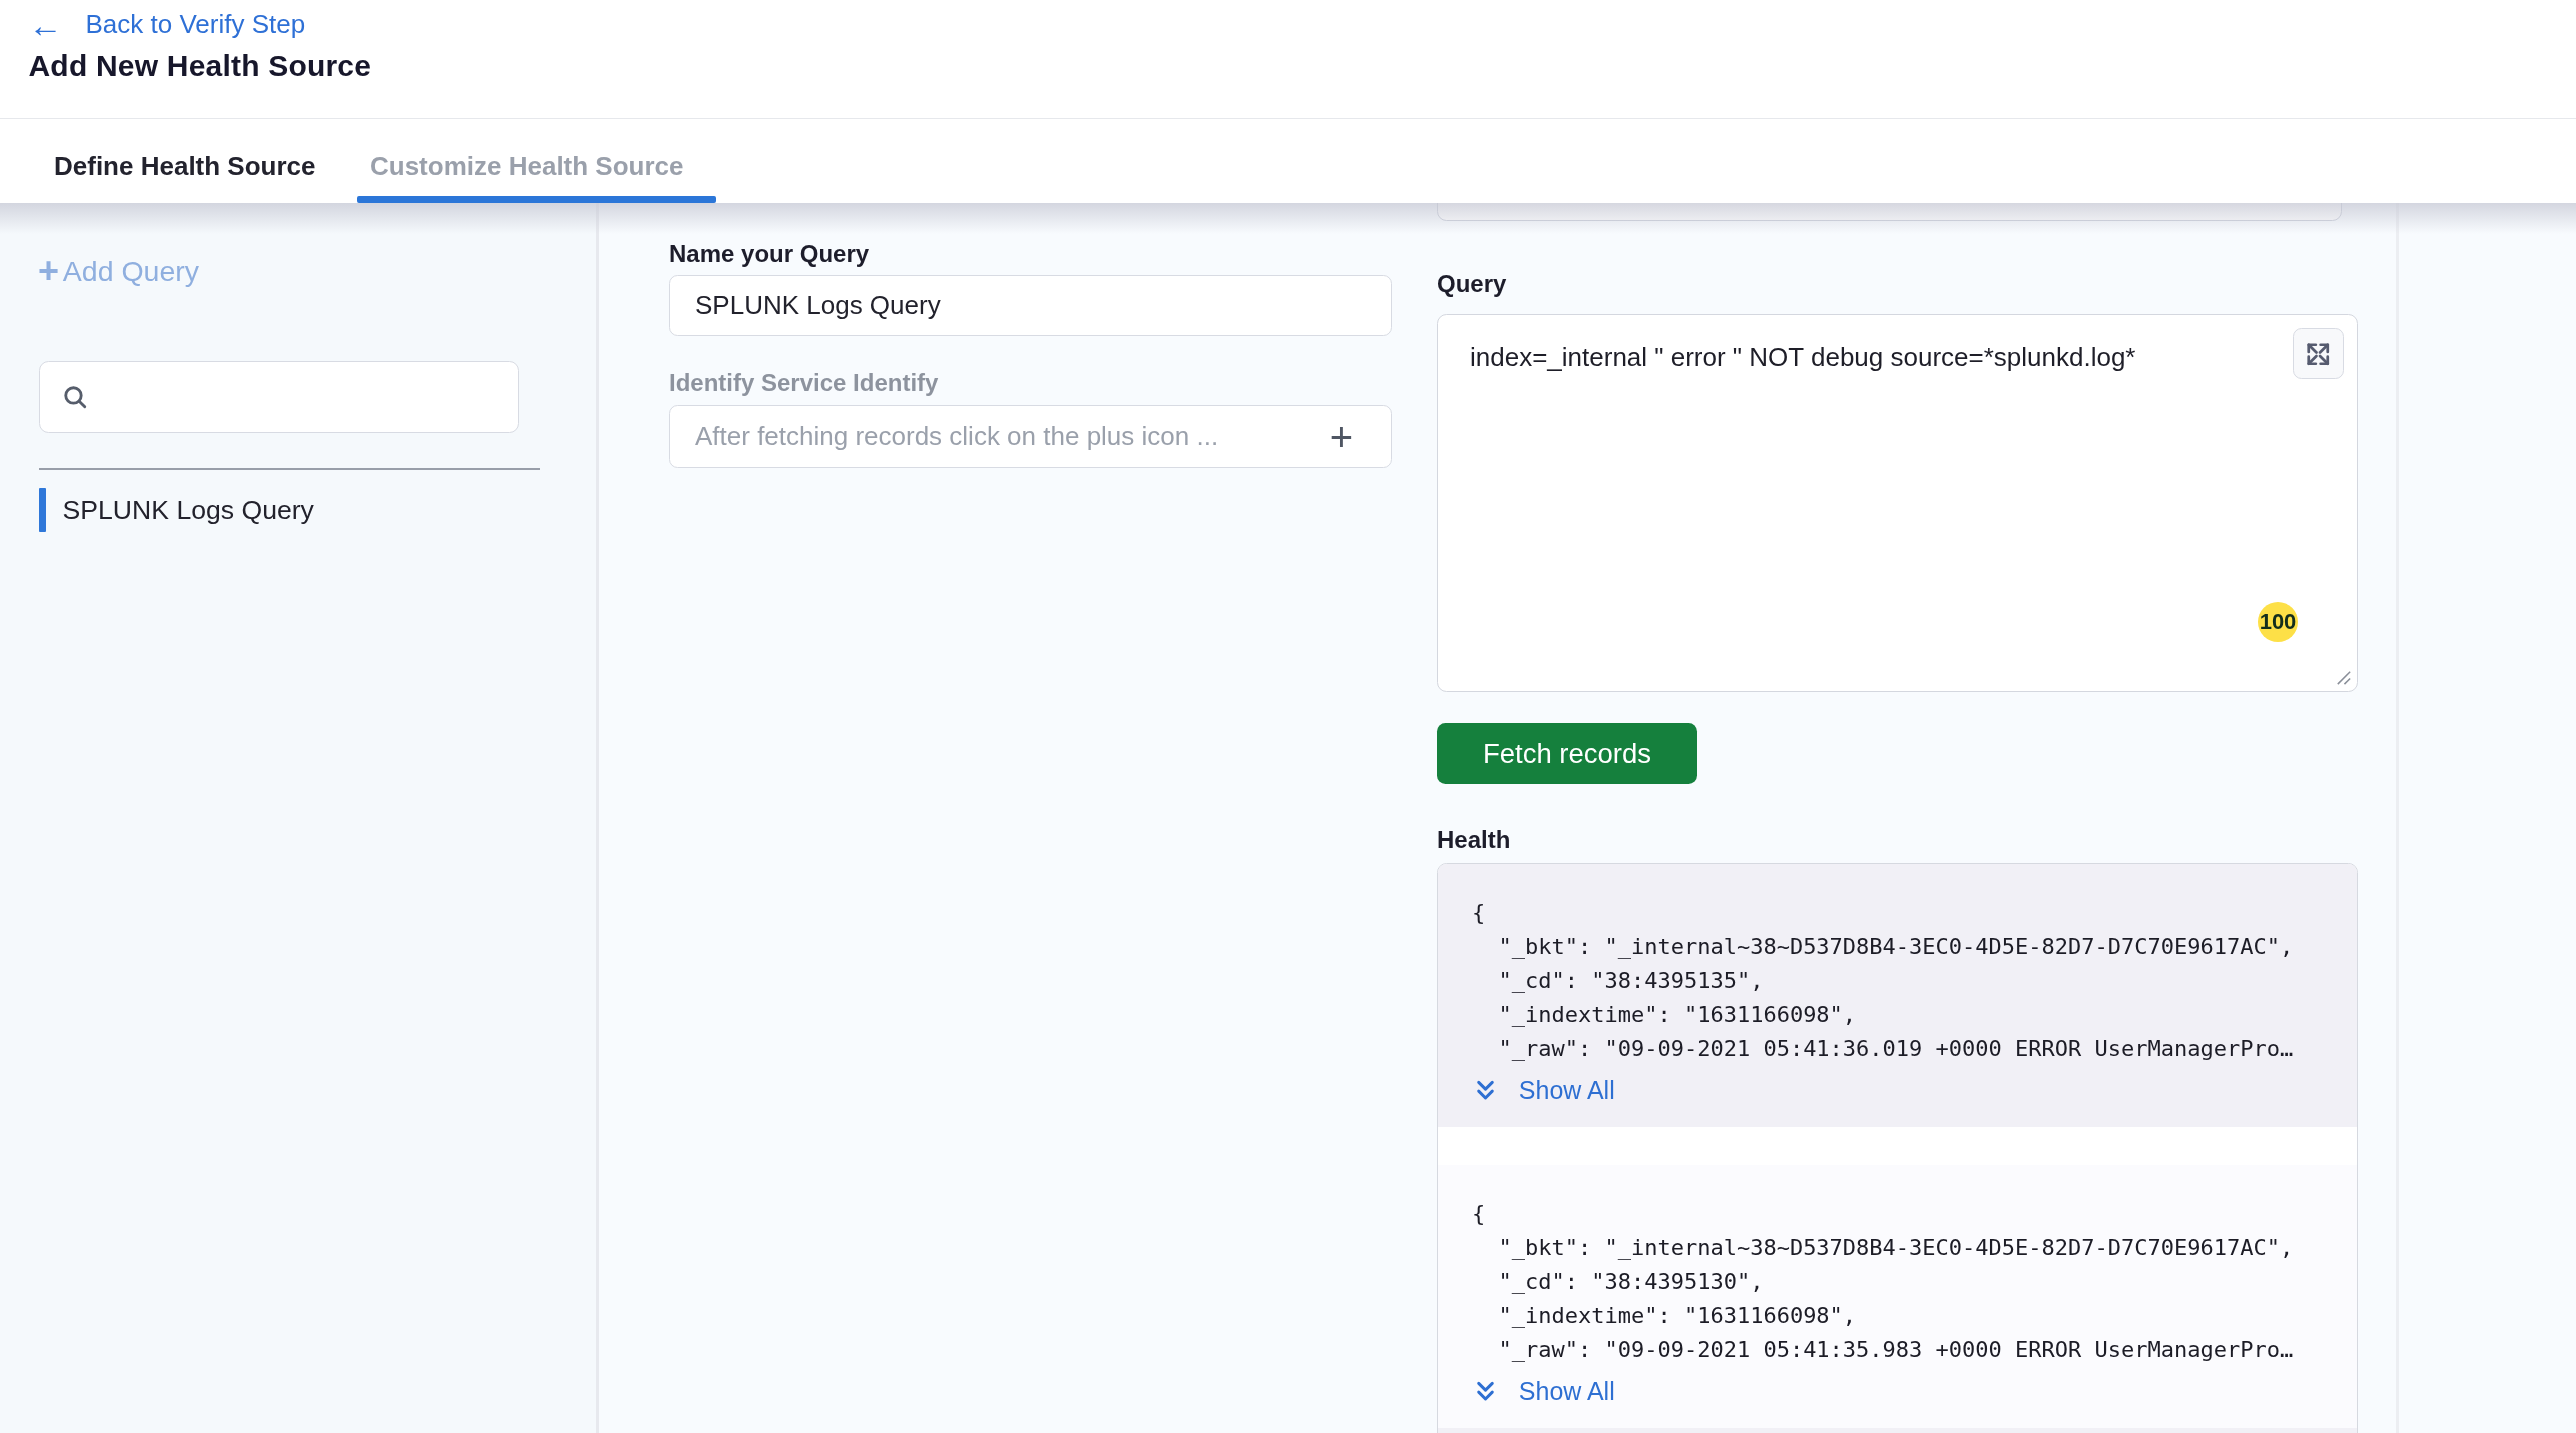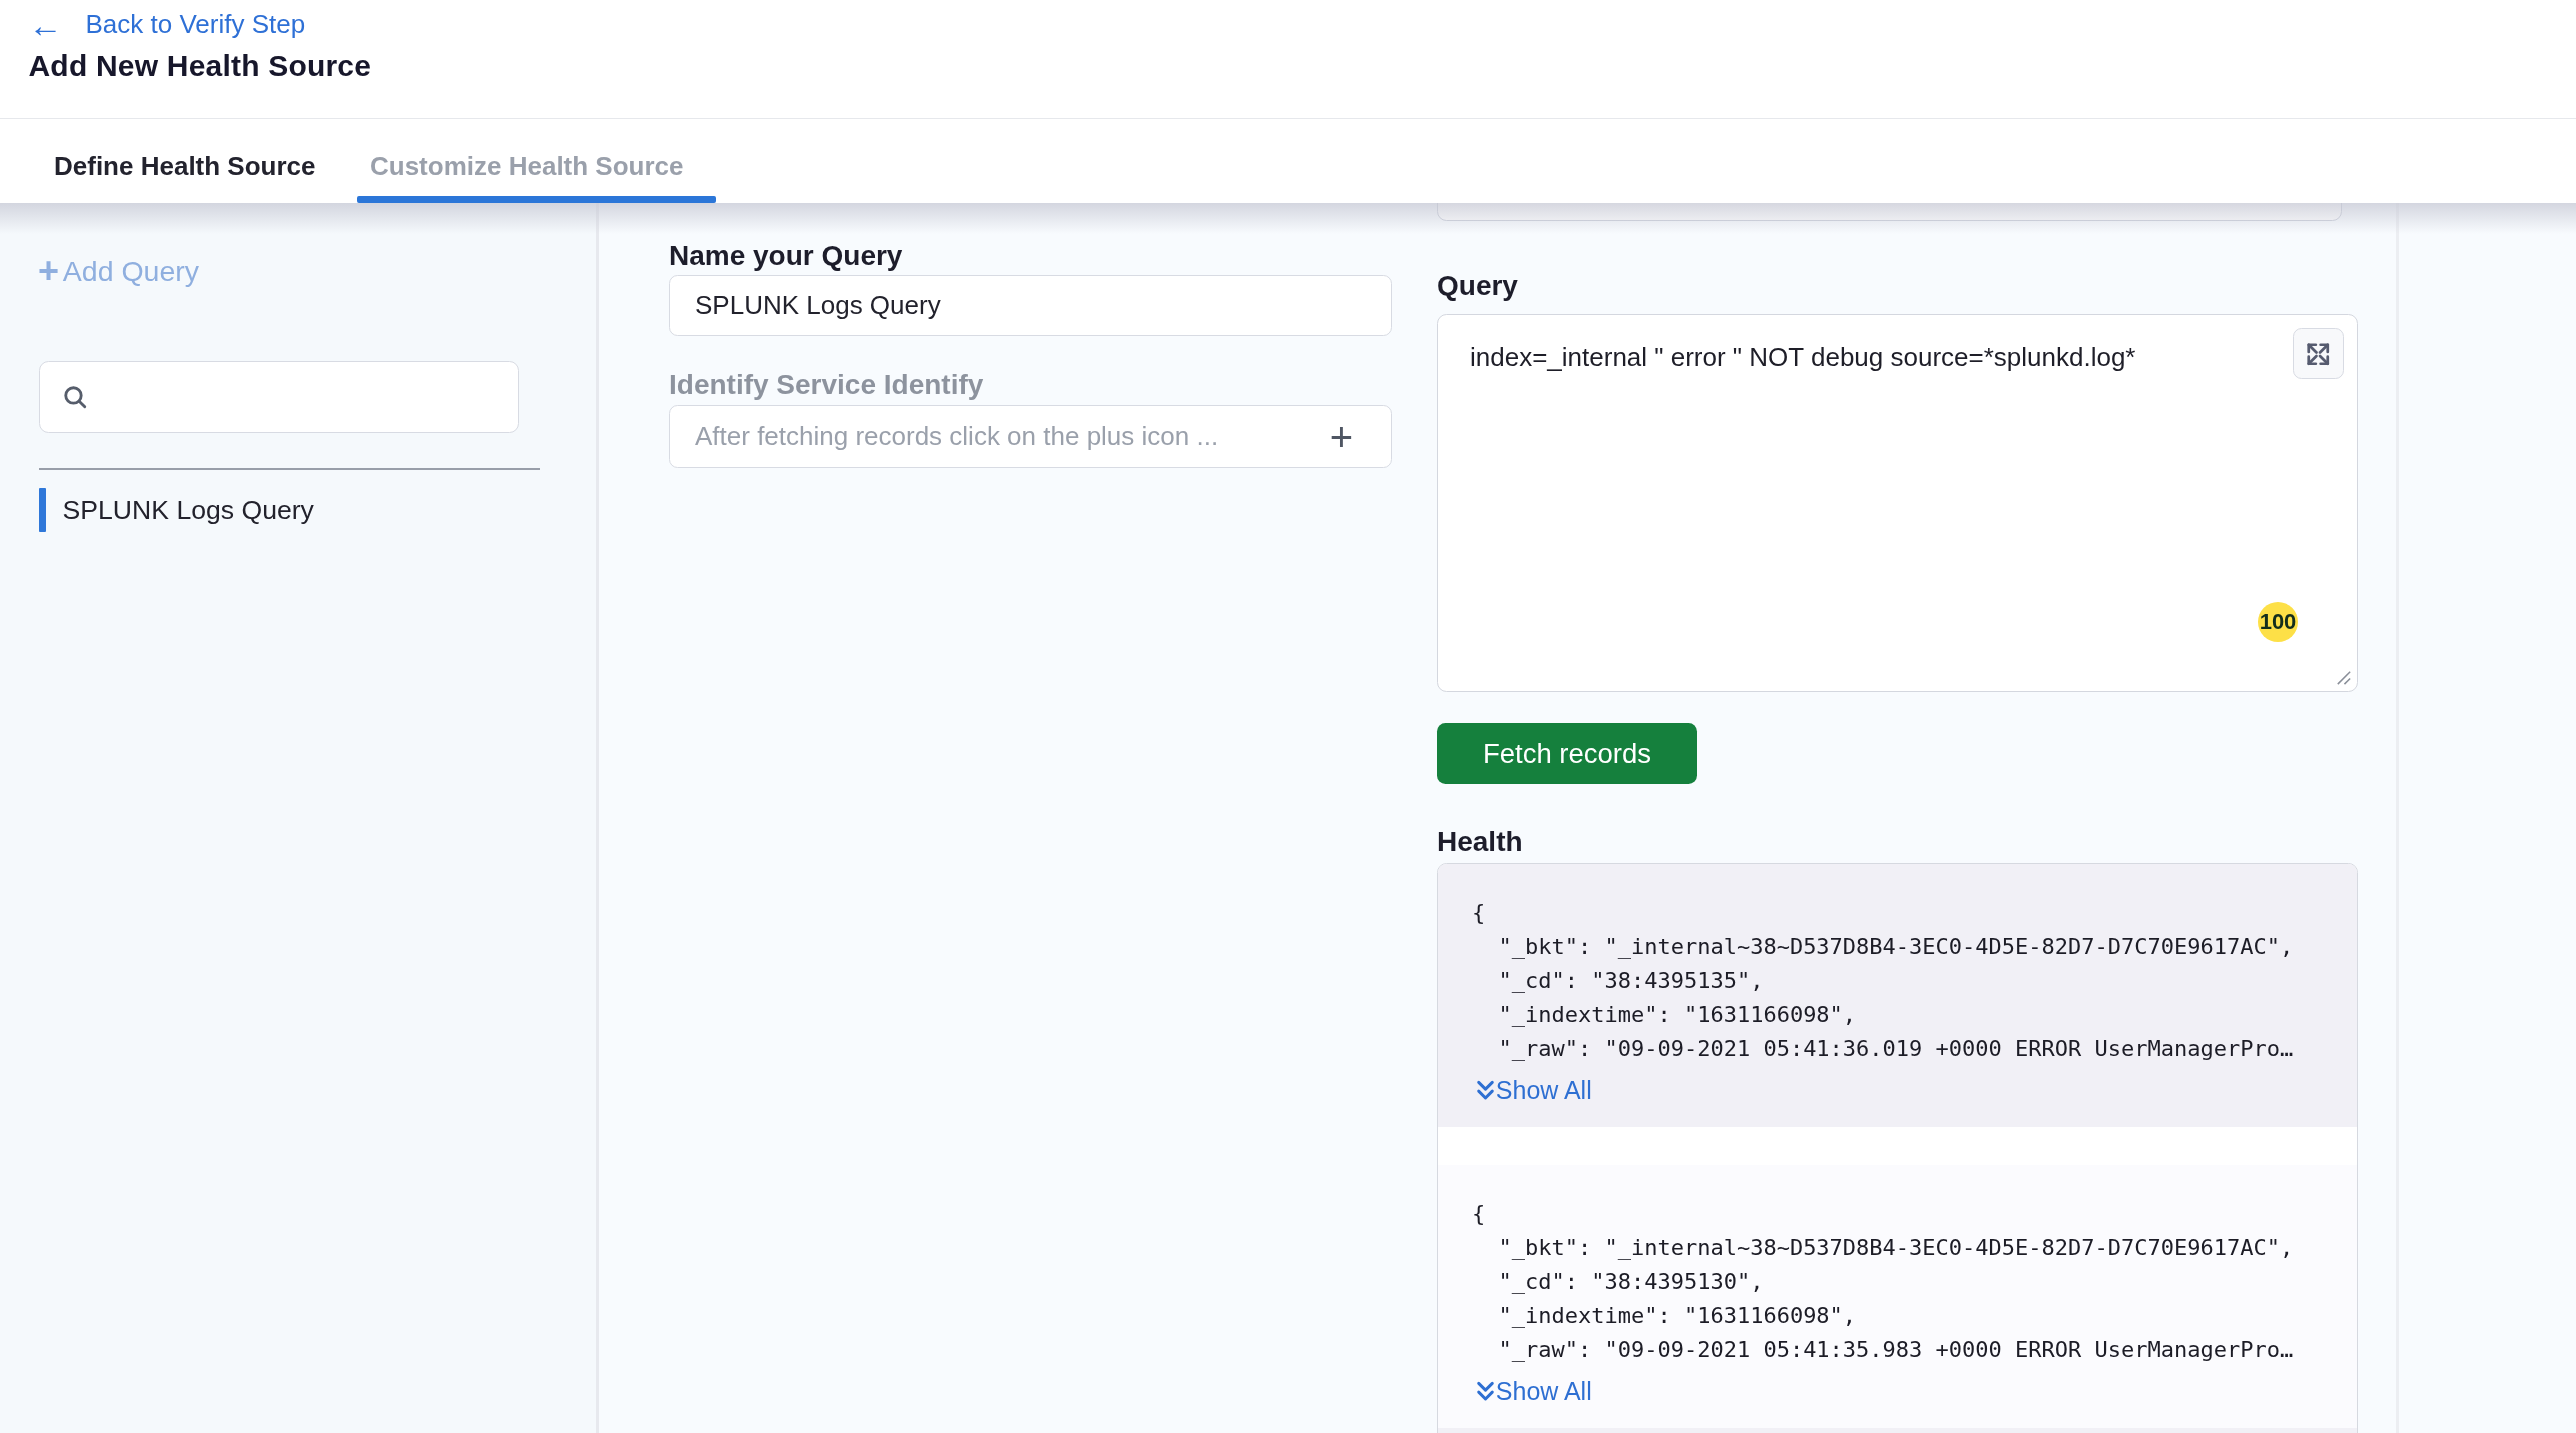--- a/index.html
+++ b/index.html
@@ -35,21 +35,21 @@
   .add-query .plus { font-size:36px; font-weight:600; margin-right:3.8px; line-height:28.5px; }
   .search-box { position:absolute; left:39px; top:159px; width:480px; height:72px; background:#ffffff;
     border:1.9px solid #d8dbe3; border-radius:9.5px; display:flex; align-items:center; padding-left:21px; }
   .search-box input { border:none; outline:none; flex:1; height:57px; font-size:25px; margin-left:15px; background:transparent; font-family:"Liberation Sans", sans-serif; }
   .side-divider { position:absolute; left:39px; top:266px; width:501px; height:1.9px; background:#989ea9; }
   .query-item { position:absolute; left:39px; top:285px; width:513px; height:46px; display:flex; align-items:center; cursor:pointer; }
   .query-item .bar { width:6.6px; height:44px; background:#2f78d9; border-radius:0.9px; margin-right:17px; }
   .query-item .label { font-size:26.6px; color:#22222c; }
 
   
-  .fld-label { position:absolute; font-size:28px; font-weight:700; color:#1d1d2b; }
+  .fld-label { position:absolute; font-size:24px; font-weight:700; color:#1d1d2b; }
   .fld-label.muted { color:#8d939e; }
   .text-input { position:absolute; background:#ffffff; border:1.9px solid #d8dbe3; border-radius:8.5px;
     font-size:26px; color:#22222c; padding:0 25px; outline:none; font-family:"Liberation Sans", sans-serif; }
   .text-input::placeholder { color:#9aa0ab; }
   .si-wrap { position:absolute; left:669px; top:203px; width:723px; height:63px; background:#ffffff;
     border:1.9px solid #d8dbe3; border-radius:8.5px; display:flex; align-items:center; padding:0 38px 0 25px; }
   .si-wrap input { flex:1; border:none; outline:none; font-size:26px; background:transparent; color:#22222c; font-family:"Liberation Sans", sans-serif; }
   .si-wrap input::placeholder { color:#9aa0ab; }
   .si-plus { font-size:40px; font-weight:300; color:#4f5663; line-height:40px; cursor:pointer; }
 
@@ -70,21 +70,21 @@
     border-radius:8.5px; color:#ffffff; font-size:27.5px; font-family:"Liberation Sans", sans-serif; cursor:pointer; }
 
   
   .records-box { position:absolute; left:1437px; top:661px; width:921px; height:607px; background:#ffffff;
     border:1.9px solid #d6d9e0; border-radius:9.5px; overflow:hidden; }
   .record-card { margin:0; padding:32px 26.6px 17px 34px; }
   .record-card.gray { background:#f1f0f6; }
   .record-card.lite { background:#fbfbfe; margin-top:38px; }
   .record-card.stub { background:#f1f0f6; height:57px; margin-top:0; }
   .code-line { font-family:"DejaVu Sans Mono", monospace; font-size:22px; line-height:34px; color:#1c1c26; white-space:pre; }
-  .show-all { display:flex; align-items:center; gap:1px; margin:9.5px 0 5.7px 3.8px; color:#2e6fd2; font-size:25px; cursor:pointer; }
+  .show-all { display:flex; align-items:center; gap:24px; margin:9.5px 0 5.7px 3.8px; color:#2e6fd2; font-size:25px; cursor:pointer; }
 
   .icon-svg { display:block; }
 </style>
 </head>
 <body>
 
 <div class="stage">
 
   <div class="header">
     <div class="back-link">

